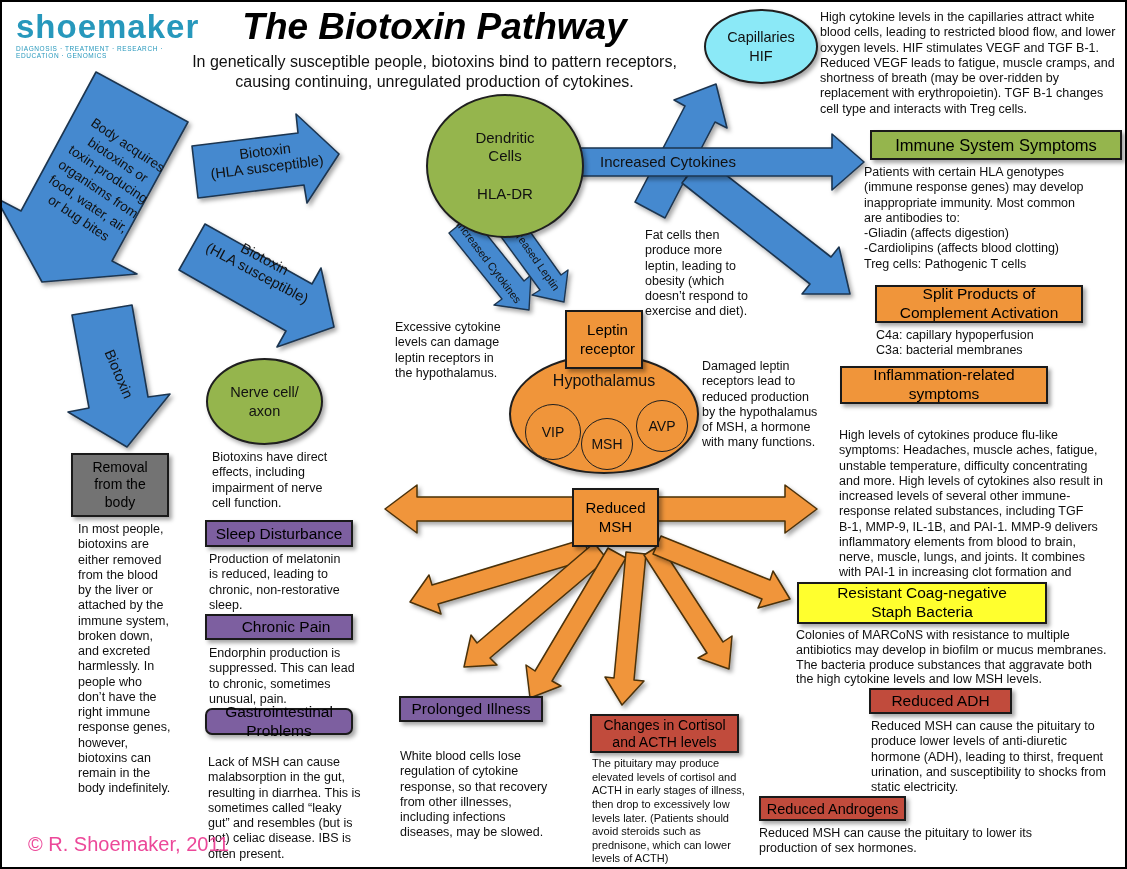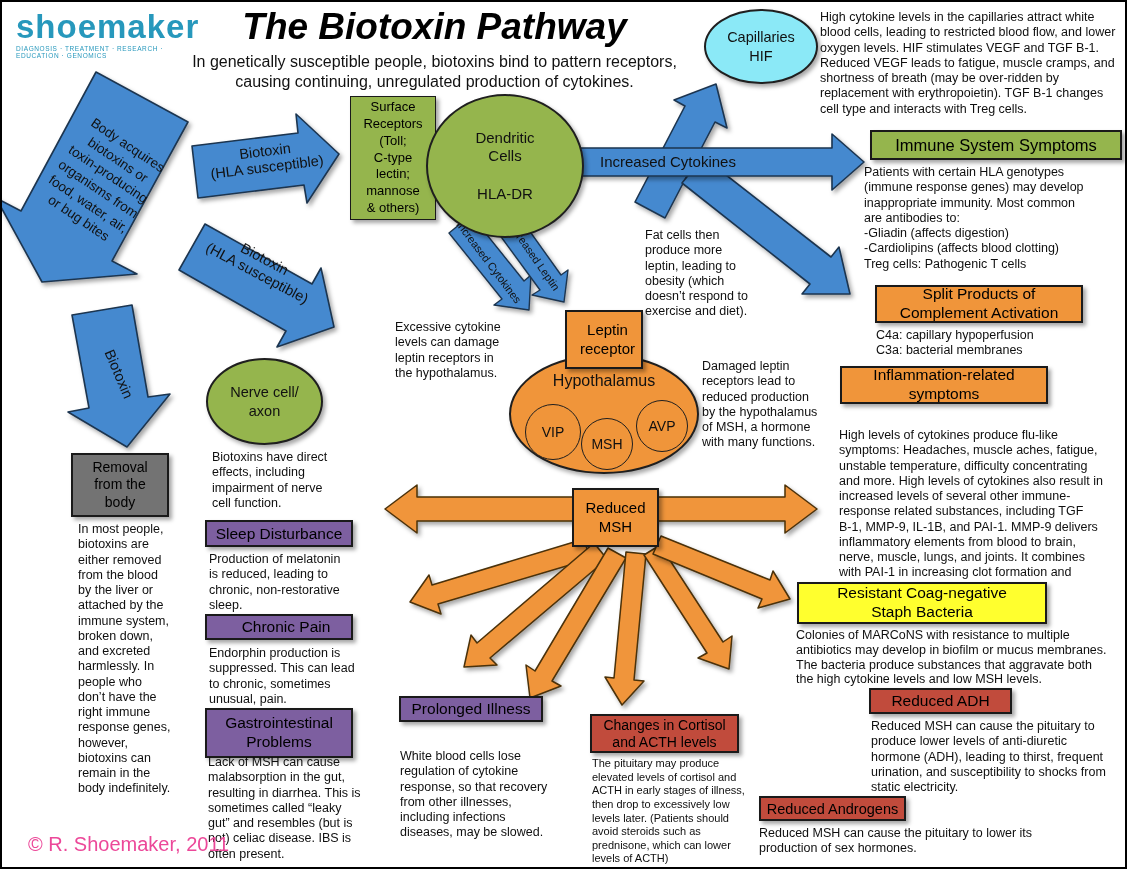--- a/index.html
+++ b/index.html
@@ -76,27 +76,20 @@
   <div class="abs lbl t" style="left:183px;top:243px;width:152px;height:42px;font-size:14.5px;transform:rotate(28deg);">Biotoxin
 (HLA susceptible)</div>
   <div class="abs lbl t" style="left:65px;top:352px;width:104px;height:40px;font-size:14.5px;transform:rotate(67deg);">Biotoxin</div>
   <div class="abs lbl" style="left:428px;top:252px;width:118px;height:16px;font-size:11px;transform:rotate(53deg);">Increased Cytokines</div>
   <div class="abs lbl" style="left:484px;top:246px;width:96px;height:16px;font-size:11px;transform:rotate(55deg);">Increased Leptin</div>
   <div class="abs" style="left:598px;top:151px;width:170px;font-size:15px;color:#101010;">Increased Cytokines</div>
 
   <div class="abs box blue t shadow" style="left:69px;top:451px;width:98px;height:64px;font-size:14px;line-height:1.25;">Removal
 from the
 body</div>
-  <div class="abs box green t shadow" style="left:348px;top:94px;width:86px;height:124px;font-size:13px;line-height:1.3;border-width:1.5px;">Surface
-Receptors
-(Toll;
-C-type
-lectin;
-mannose
-&amp; others)</div>
   <div class="abs lbl ellipse green t shadow" style="left:424px;top:92px;width:154px;height:140px;font-size:15px;line-height:1.25;">Dendritic
 Cells
 
 HLA-DR</div>
   <div class="abs lbl ellipse cyan t shadow" style="left:702px;top:7px;width:110px;height:71px;font-size:14.5px;line-height:1.3;">Capillaries
 HIF</div>
   <div class="abs lbl ellipse green t shadow" style="left:204px;top:356px;width:113px;height:83px;font-size:14.5px;line-height:1.3;">Nerve cell/
 axon</div>
 
   <div class="abs lbl ellipse orange shadow" style="left:507px;top:352px;width:186px;height:116px;">
@@ -200,21 +193,21 @@
   <div class="abs box purple shadow" style="left:203px;top:518px;width:148px;height:27px;font-size:15.5px;">Sleep Disturbance</div>
   <div class="abs note t" style="left:207px;top:550px;width:165px;">Production of melatonin
 is reduced, leading to
 chronic, non-restorative
 sleep.</div>
   <div class="abs box purple shadow" style="left:203px;top:612px;width:148px;height:26px;font-size:15.5px;padding-left:14px;">Chronic Pain</div>
   <div class="abs note t" style="left:207px;top:644px;width:172px;">Endorphin production is
 suppressed.  This can lead
 to chronic, sometimes
 unusual, pain.</div>
-  <div class="abs box purple t shadow" style="left:203px;top:706px;width:148px;height:50px;font-size:15.5px;line-height:1.2;">Gastrointestinal
+  <div class="abs box purple t shadow" style="left:203px;top:706px;width:148px;height:27px;font-size:15.5px;line-height:1.2;border-radius:7px;">Gastrointestinal
 Problems</div>
   <div class="abs note t" style="left:206px;top:753px;width:172px;">Lack of MSH can cause
 malabsorption in the gut,
 resulting in diarrhea.  This is
 sometimes called “leaky
 gut” and resembles (but is
 not) celiac disease.  IBS is
 often present.</div>
   <div class="abs box purple shadow" style="left:397px;top:694px;width:144px;height:26px;font-size:15.5px;">Prolonged Illness</div>
   <div class="abs note t" style="left:398px;top:747px;width:172px;">White blood cells lose

